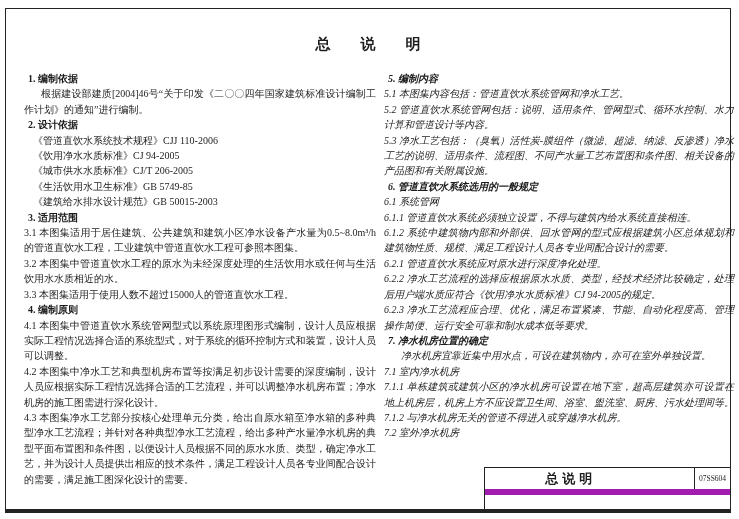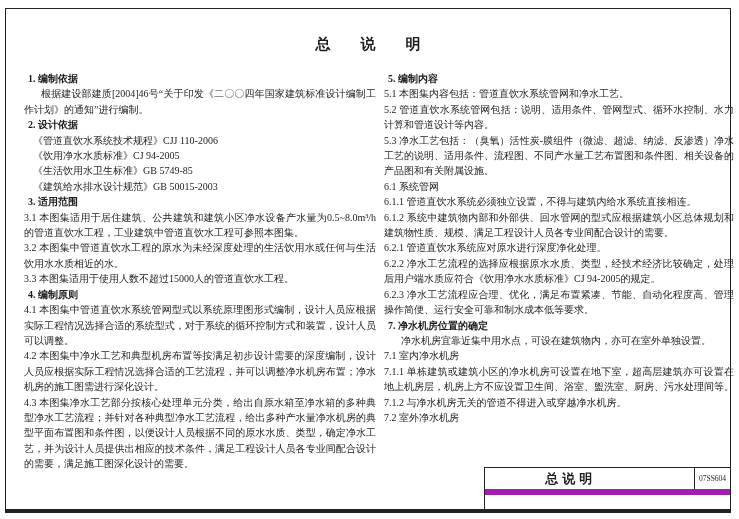--- a/index.html
+++ b/index.html
@@ -4,21 +4,21 @@
 <style>
   html,body{margin:0;padding:0;background:#ffffff;}
   body{width:739px;height:519px;position:relative;overflow:hidden;
        font-family:"Liberation Serif","DejaVu Serif",serif;color:#1c1c1c;}
   .sheet{position:absolute;left:5px;top:8px;width:726px;height:505px;
          border:1.5px solid #222;border-bottom-width:4px;background:#fff;box-sizing:border-box;}
   .main-title{position:absolute;top:26px;left:0;width:100%;text-align:center;
               font-size:15px;font-weight:bold;letter-spacing:30px;transform:translateX(15px);}
   .col{position:absolute;top:62px;font-size:10px;line-height:15.4px;text-align:justify;}
   .col-left{left:18px;width:352px;}
-  .col-right{left:378px;width:350px;}
+  .col-right{left:378px;width:350px;font-style:italic;}
   .col p{margin:0;}
   .h{font-weight:bold;padding-left:4px;}
   .ref{padding-left:9px;}
   .first{text-indent:17px;}
   
   .tblock{position:absolute;right:0;bottom:0;width:246px;border:1.5px solid #222;
           border-right:none;border-bottom:none;box-sizing:border-box;background:#fff;}
   .trow{display:flex;}
   .trow1{height:21px;}
   .trow2{height:14px;border-top:6px solid #a21caf;flex-direction:column;}
@@ -37,37 +37,39 @@
 <div class="sheet">
 
   <div class="main-title">总说明</div>
 
   <div class="col col-left">
     <p class="h">1. 编制依据</p>
     <p class="first">根据建设部建质[2004]46号“关于印发《二〇〇四年国家建筑标准设计编制工作计划》的通知”进行编制。</p>
     <p class="h">2. 设计依据</p>
     <p class="ref">《管道直饮水系统技术规程》CJJ 110-2006</p>
     <p class="ref">《饮用净水水质标准》CJ 94-2005</p>
+    <p class="ref">《城市供水水质标准》CJ/T 206-2005</p>
     <p class="ref">《生活饮用水卫生标准》GB 5749-85</p>
     <p class="ref">《建筑给水排水设计规范》GB 50015-2003</p>
     <p class="h">3. 适用范围</p>
     <p>3.1 本图集适用于居住建筑、公共建筑和建筑小区净水设备产水量为0.5~8.0m³/h的管道直饮水工程，工业建筑中管道直饮水工程可参照本图集。</p>
     <p>3.2 本图集中管道直饮水工程的原水为未经深度处理的生活饮用水或任何与生活饮用水水质相近的水。</p>
     <p>3.3 本图集适用于使用人数不超过15000人的管道直饮水工程。</p>
     <p class="h">4. 编制原则</p>
     <p>4.1 本图集中管道直饮水系统管网型式以系统原理图形式编制，设计人员应根据实际工程情况选择合适的系统型式，对于系统的循环控制方式和装置，设计人员可以调整。</p>
     <p>4.2 本图集中净水工艺和典型机房布置等按满足初步设计需要的深度编制，设计人员应根据实际工程情况选择合适的工艺流程，并可以调整净水机房布置；净水机房的施工图需进行深化设计。</p>
     <p>4.3 本图集净水工艺部分按核心处理单元分类，给出自原水箱至净水箱的多种典型净水工艺流程；并针对各种典型净水工艺流程，给出多种产水量净水机房的典型平面布置图和条件图，以便设计人员根据不同的原水水质、类型，确定净水工艺，并为设计人员提供出相应的技术条件，满足工程设计人员各专业间配合设计的需要，满足施工图深化设计的需要。</p>
   </div>
 
   <div class="col col-right">
     <p class="h">5. 编制内容</p>
     <p>5.1 本图集内容包括：管道直饮水系统管网和净水工艺。</p>
     <p>5.2 管道直饮水系统管网包括：说明、适用条件、管网型式、循环水控制、水力计算和管道设计等内容。</p>
     <p>5.3 净水工艺包括：（臭氧）活性炭-膜组件（微滤、超滤、纳滤、反渗透）净水工艺的说明、适用条件、流程图、不同产水量工艺布置图和条件图、相关设备的产品图和有关附属设施。</p>
+    <p class="h">6. 管道直饮水系统选用的一般规定</p>
     <p>6.1 系统管网</p>
     <p>6.1.1 管道直饮水系统必须独立设置，不得与建筑内给水系统直接相连。</p>
     <p>6.1.2 系统中建筑物内部和外部供、回水管网的型式应根据建筑小区总体规划和建筑物性质、规模、满足工程设计人员各专业间配合设计的需要。</p>
     <p>6.2.1 管道直饮水系统应对原水进行深度净化处理。</p>
     <p>6.2.2 净水工艺流程的选择应根据原水水质、类型，经技术经济比较确定，处理后用户端水质应符合《饮用净水水质标准》CJ 94-2005的规定。</p>
     <p>6.2.3 净水工艺流程应合理、优化，满足布置紧凑、节能、自动化程度高、管理操作简便、运行安全可靠和制水成本低等要求。</p>
     <p class="h">7. 净水机房位置的确定</p>
     <p class="first">净水机房宜靠近集中用水点，可设在建筑物内，亦可在室外单独设置。</p>
     <p>7.1 室内净水机房</p>
     <p>7.1.1 单栋建筑或建筑小区的净水机房可设置在地下室，超高层建筑亦可设置在地上机房层，机房上方不应设置卫生间、浴室、盥洗室、厨房、污水处理间等。</p>

